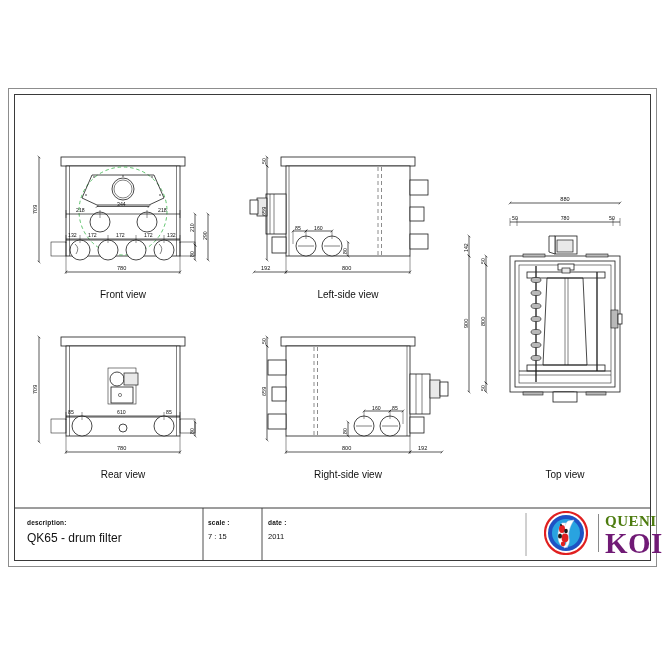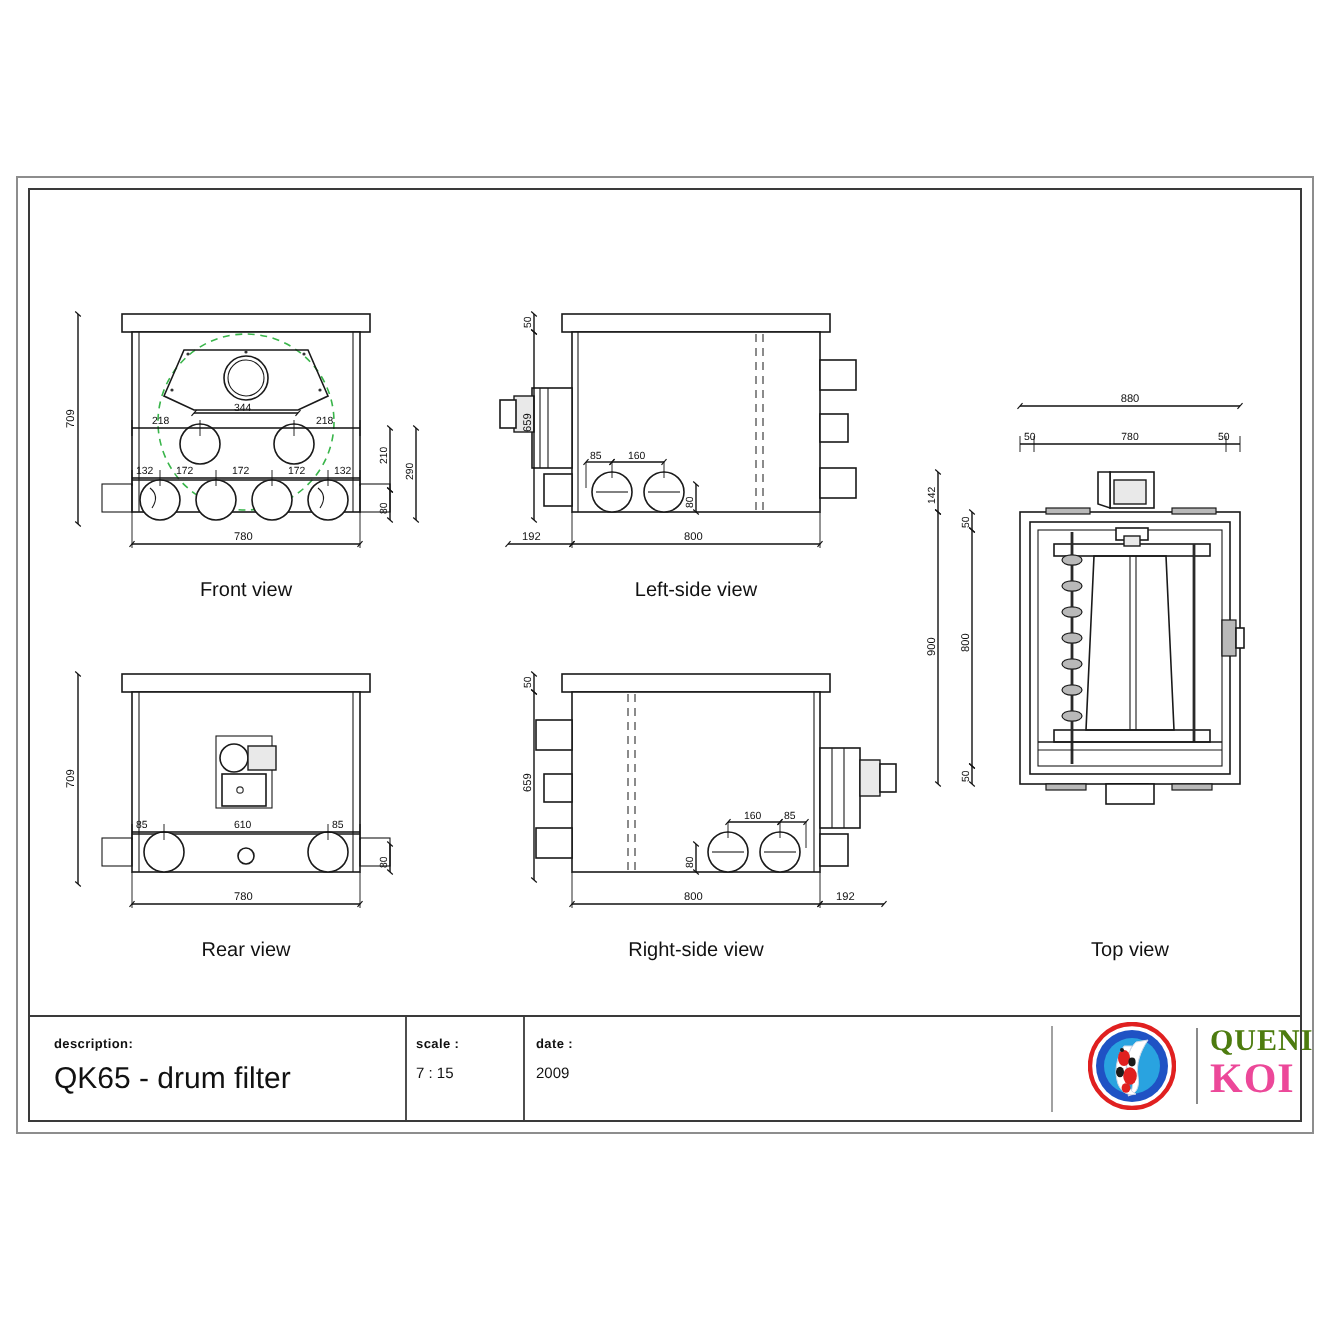--- a/index.html
+++ b/index.html
@@ -29,34 +29,34 @@
     box-sizing:border-box;
   }
   svg.dwg{position:absolute;left:14px;top:94px;}
   .tb-text{
     position:absolute;
     font-family:"Liberation Sans", sans-serif;
     color:#111;
     white-space:nowrap;
   }
   .tb-label{font-size:6.5px;font-weight:bold;letter-spacing:.2px;}
-  .tb-value{font-size:15px;}
+  .tb-value{font-size:12px;}
   .tb-value-small{font-size:7.5px;}
   .logo{
     position:absolute;
   }
   .logo-word{
     position:absolute;
     font-family:"Liberation Serif", serif;
     font-weight:bold;
     letter-spacing:.5px;
     line-height:1;
   }
   .logo-queni{font-size:15px;color:#4d7c0f;}
-  .logo-koi{font-size:21px;color:#ec4899;}
+  .logo-koi{font-size:29px;color:#701a75;}
   .logo-div{
     position:absolute;background:#8a8a8a;width:1px;
   }
 </style>
 </head>
 <body>
 
 <div id="sheet">
 
   <div class="frame-outer"></div>
@@ -384,21 +384,21 @@
     </g>
   </svg>
 
   <div class="tb-text tb-label" style="left:27px;top:519px;">description:</div>
   <div class="tb-text tb-value" style="left:27px;top:531px;">QK65 - drum filter</div>
 
   <div class="tb-text tb-label" style="left:208px;top:519px;">scale :</div>
   <div class="tb-text tb-value-small" style="left:208px;top:532px;">7 : 15</div>
 
   <div class="tb-text tb-label" style="left:268px;top:519px;">date :</div>
-  <div class="tb-text tb-value-small" style="left:268px;top:532px;">2009</div>
+  <div class="tb-text tb-value-small" style="left:268px;top:532px;">2011</div>
 
   <svg class="logo" style="left:544px;top:511px;" width="44" height="44" viewBox="0 0 44 44">
     <circle cx="22" cy="22" r="21" fill="#ffffff" stroke="#e02020" stroke-width="2.2"></circle>
     <circle cx="22" cy="22" r="18" fill="#1f52c4"></circle>
     <circle cx="22" cy="22" r="14" fill="#29a3e0"></circle>
     <path d="M30 9 C26 15 24 21 25 27 C26 33 24 36 20 37 C24 32 22 28 20 24 C18 20 20 14 24 10 Z" fill="#ffffff" stroke="#cfd8e6" stroke-width="0.5"></path>
     <path d="M18 12 C14 18 13 25 15 31 C17 36 21 37 24 36 C20 34 19 30 19 26 C19 21 20 16 22 12 Z" fill="#ffffff" stroke="#cfd8e6" stroke-width="0.5"></path>
     <ellipse cx="18" cy="18" rx="3" ry="4" fill="#e02020"></ellipse>
     <ellipse cx="21" cy="27" rx="3.4" ry="4.4" fill="#e02020"></ellipse>
     <ellipse cx="16" cy="25" rx="2" ry="2.6" fill="#1a1a1a"></ellipse>

